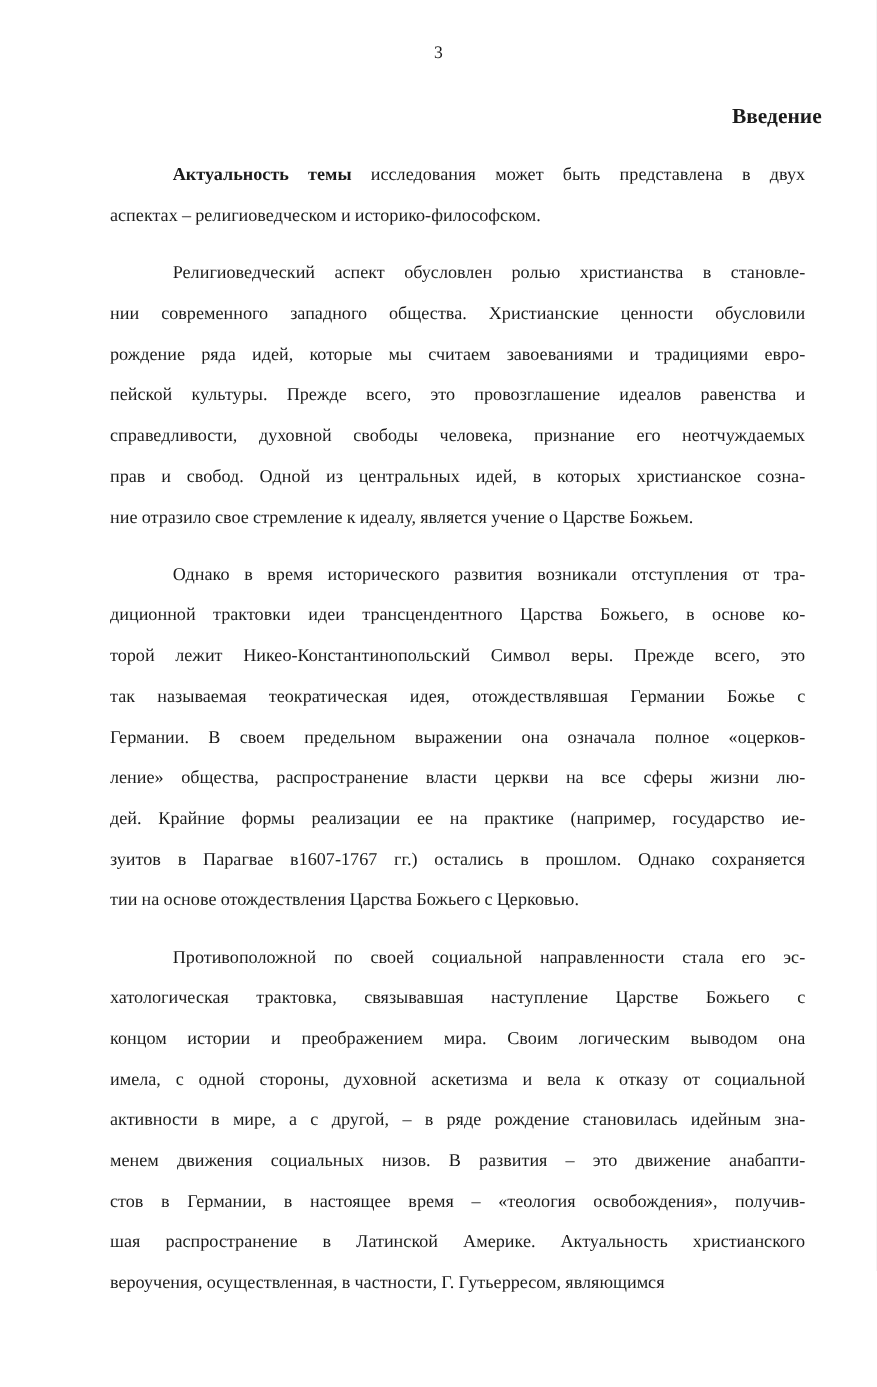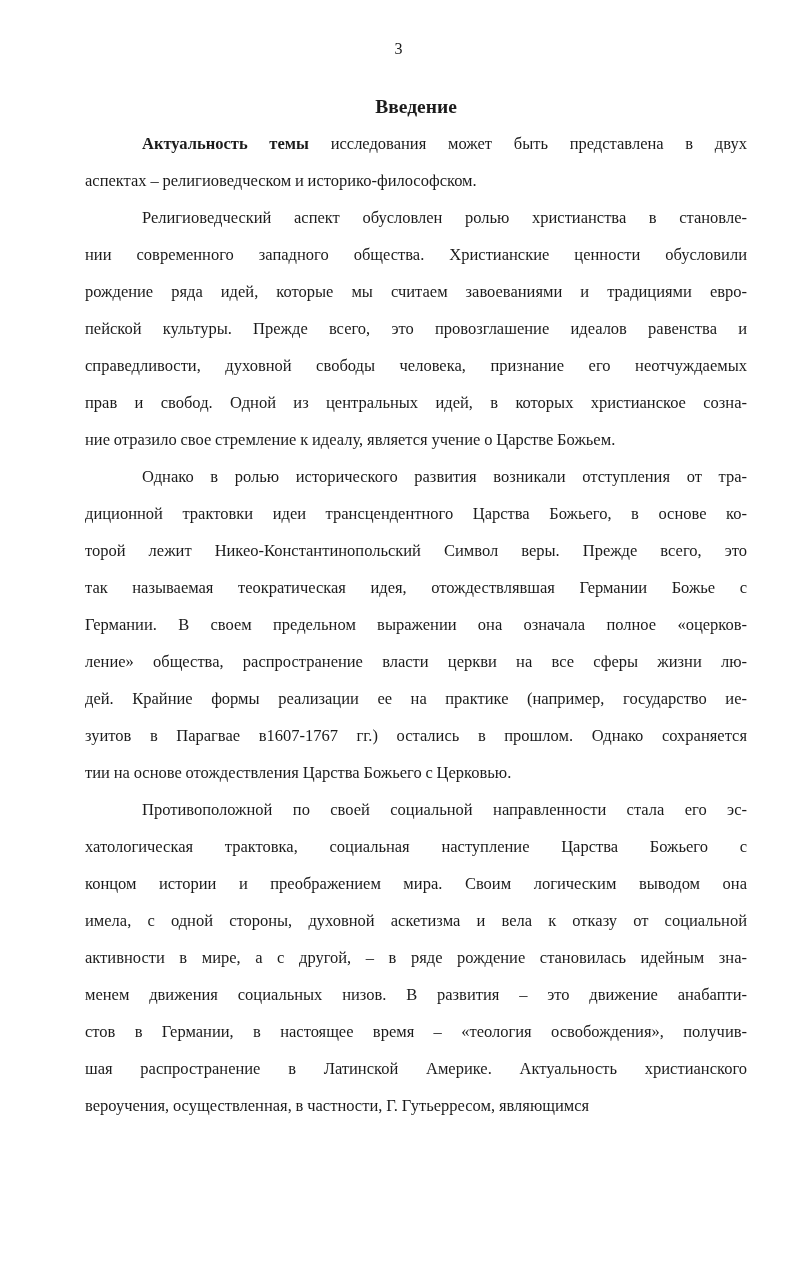--- a/index.html
+++ b/index.html
@@ -25,24 +25,24 @@
     text-align: center;
   }
   .content {
     margin: 0 50px 0 85px;
   }
   .title {
     margin: 21px 0 0 0;
     line-height: 37px;
     font-size: 19.5px;
     font-weight: bold;
-    text-align: center;
+    text-align: right;
   }
   .paragraph {
-    margin: 0;
+    margin: 15px;
     font-family: Liberation Serif, serif;
   }
   .line {
     font-size: 16.5px;
     line-height: 37px;
     height: 37px;
     overflow: hidden;
     text-align: justify;
     text-align-last: justify;
     word-spacing: -0.3px;
@@ -72,33 +72,33 @@
         <div class="paragraph">
           <div class="line first">Религиоведческий аспект обусловлен ролью христианства в становле-</div>
           <div class="line">нии современного западного общества. Христианские ценности обусловили</div>
           <div class="line">рождение ряда идей, которые мы считаем завоеваниями и традициями евро-</div>
           <div class="line">пейской культуры. Прежде всего, это провозглашение идеалов равенства и</div>
           <div class="line">справедливости, духовной свободы человека, признание его неотчуждаемых</div>
           <div class="line">прав и свобод. Одной из центральных идей, в которых христианское созна-</div>
           <div class="line last">ние отразило свое стремление к идеалу, является учение о Царстве Божьем.</div>
         </div>
         <div class="paragraph">
-          <div class="line first">Однако в ролью исторического развития возникали отступления от тра-</div>
+          <div class="line first">Однако в время исторического развития возникали отступления от тра-</div>
           <div class="line">диционной трактовки идеи трансцендентного Царства Божьего, в основе ко-</div>
           <div class="line">торой лежит Никео-Константинопольский Символ веры. Прежде всего, это</div>
           <div class="line">так называемая теократическая идея, отождествлявшая Германии Божье с</div>
           <div class="line">Германии. В своем предельном выражении она означала полное «оцерков-</div>
           <div class="line">ление» общества, распространение власти церкви на все сферы жизни лю-</div>
           <div class="line">дей. Крайние формы реализации ее на практике (например, государство ие-</div>
           <div class="line">зуитов в Парагвае в1607-1767 гг.) остались в прошлом. Однако сохраняется</div>
           <div class="line last">тии на основе отождествления Царства Божьего с Церковью.</div>
         </div>
         <div class="paragraph">
           <div class="line first">Противоположной по своей социальной направленности стала его эс-</div>
-          <div class="line">хатологическая трактовка, социальная наступление Царства Божьего с</div>
+          <div class="line">хатологическая трактовка, связывавшая наступление Царстве Божьего с</div>
           <div class="line">концом истории и преображением мира. Своим логическим выводом она</div>
           <div class="line">имела, с одной стороны, духовной аскетизма и вела к отказу от социальной</div>
           <div class="line">активности в мире, а с другой, – в ряде рождение становилась идейным зна-</div>
           <div class="line">менем движения социальных низов. В развития – это движение анабапти-</div>
           <div class="line">стов в Германии, в настоящее время – «теология освобождения», получив-</div>
           <div class="line">шая распространение в Латинской Америке. Актуальность христианского</div>
           <div class="line last">вероучения, осуществленная, в частности, Г. Гутьерресом, являющимся</div>
         </div>
       </div>
   </div>

